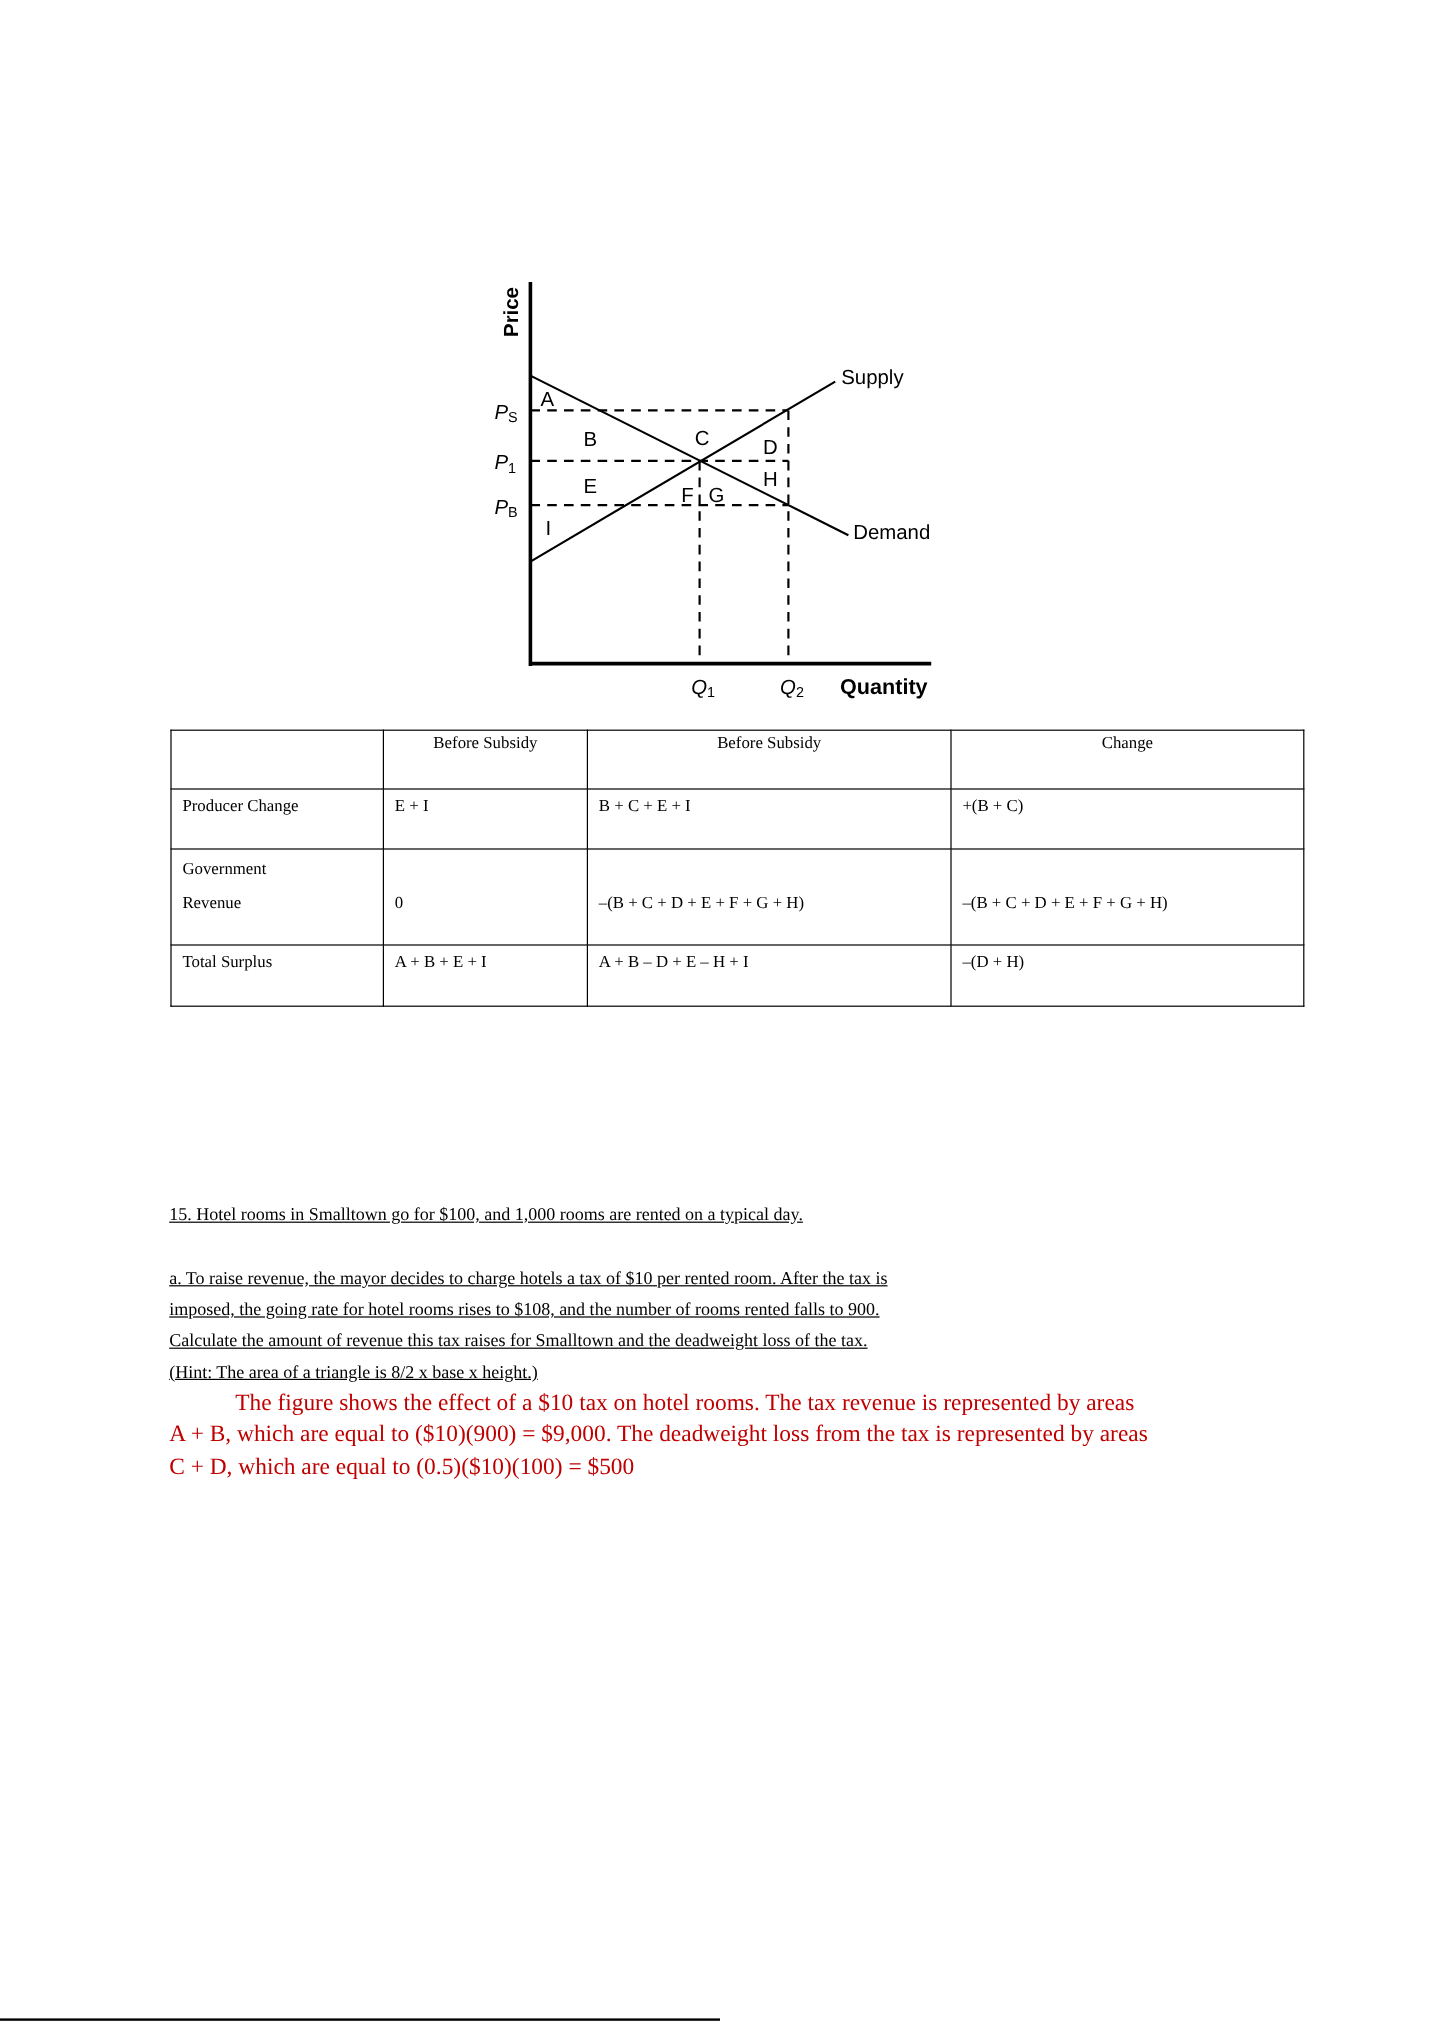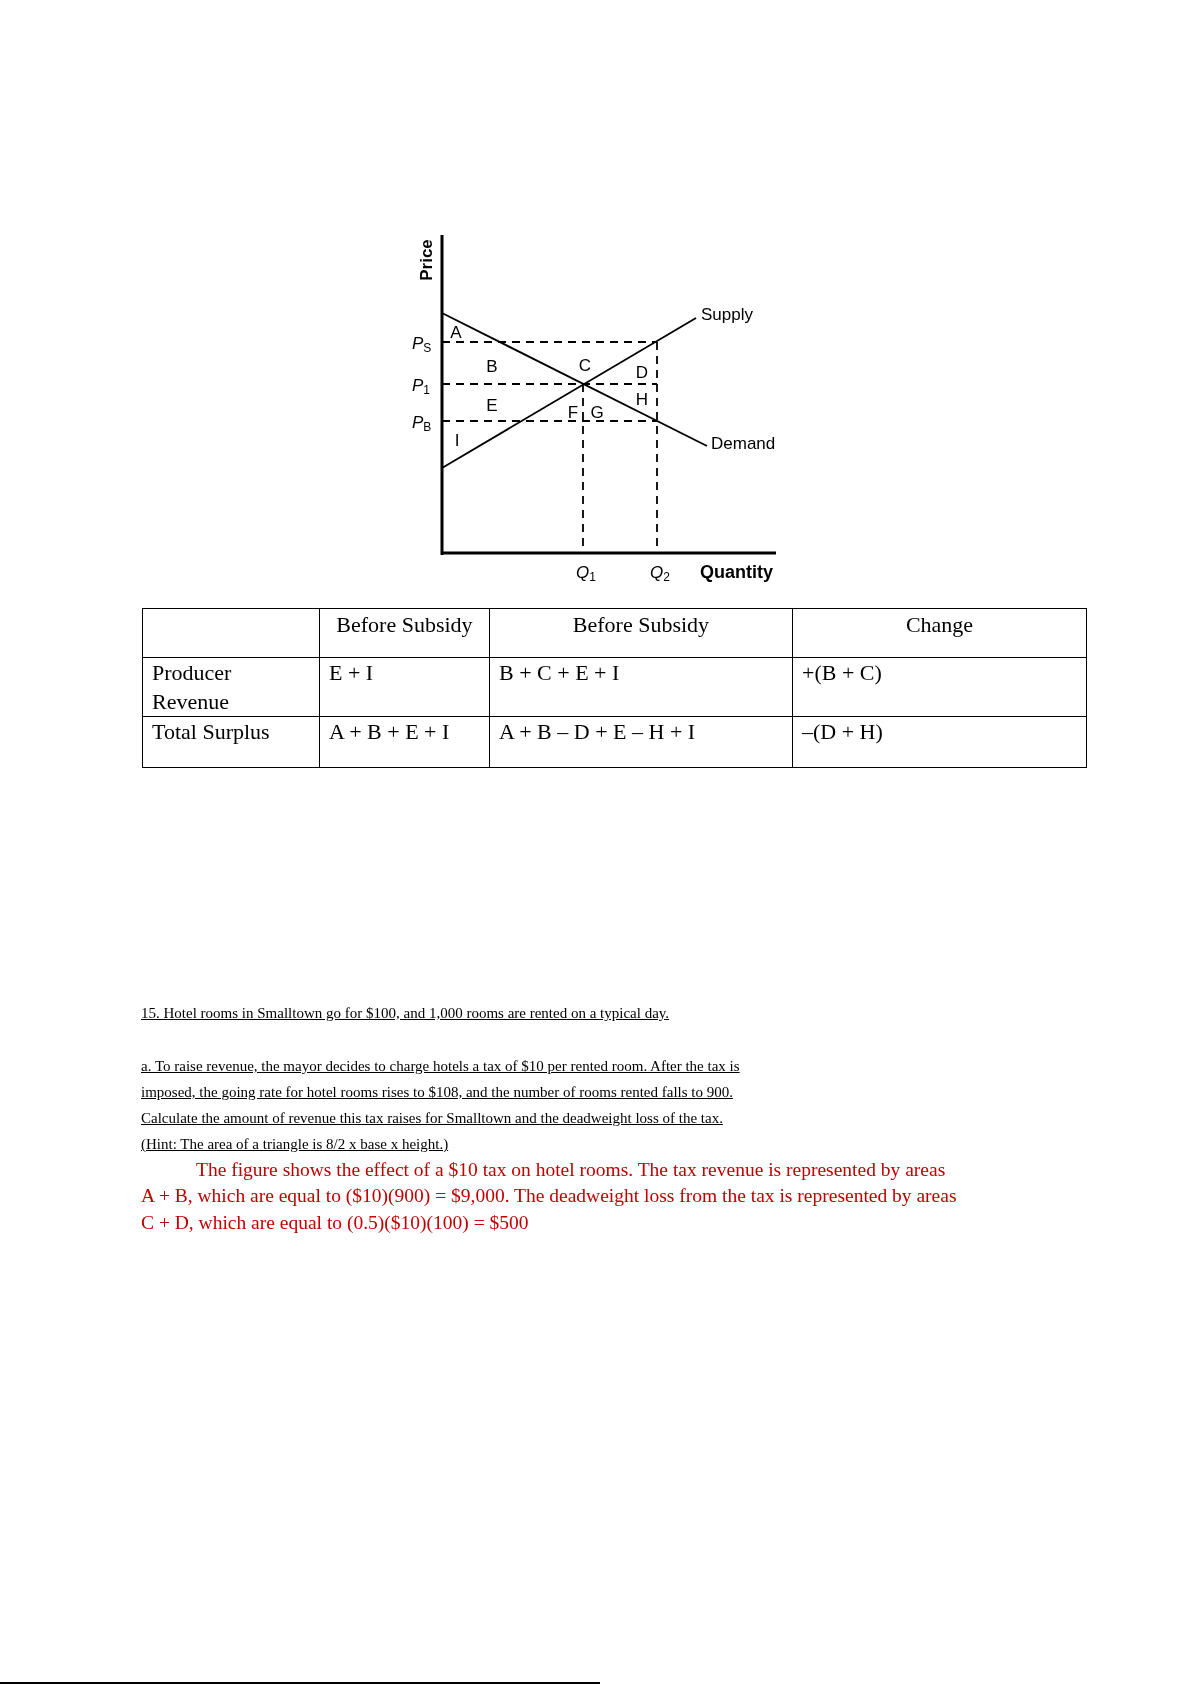--- a/index.html
+++ b/index.html
@@ -1,19 +1,19 @@
 <!DOCTYPE html>
 <html><head>
 <meta charset="utf-8">
 <style>
   html, body { margin:0; padding:0; background:#ffffff; }
   body { width:1191px; height:1685px; position:relative; overflow:hidden; font-family:"Liberation Serif", serif; color:#000; }
   #diagram { position:absolute; left:0; top:0; }
   .dlabel { font-family:"Liberation Sans", sans-serif; }
-  table.surplus { position:absolute; left:142px; top:608px; border-collapse:collapse; font-family:"Liberation Serif", serif; font-size:22px; }
+  table.surplus { position:absolute; left:142px; top:608px; border-collapse:collapse; font-family:"Liberation Serif", serif; font-size:14px; }
   table.surplus td { border:1.5px solid #000; vertical-align:top; padding:0 9px; }
   td.hdr { text-align:center; padding-top:3px !important; }
   .cell-text { line-height:29px; }
   .q-text { position:absolute; left:141px; font-size:15px; line-height:26px; white-space:nowrap;text-decoration:underline; }
   .answer { position:absolute; left:141px; font-size:19.5px; line-height:26.5px; color:#c00000; white-space:nowrap; }
   .bottom-rule { position:absolute; left:0; top:1682px; width:600px; height:2px; background:#000; }
 </style>
 </head>
 <body>
 
@@ -62,30 +62,44 @@
 <table class="surplus">
   <tbody>
       <tr style="height:49px;">
     <td class="hdr" style="width:158px;"></td>
     <td class="hdr" style="width:151px;">Before Subsidy</td>
     <td class="hdr" style="width:284px;">Before Subsidy</td>
     <td class="hdr" style="width:275px;">Change</td>
   </tr>
   <tr style="height:50px;">
     <td>
-          <div class="cell-text">Producer Revenue</div>
+          <div class="cell-text">Producer Change</div>
         </td>
     <td>
           <div class="cell-text">E + I</div>
         </td>
     <td>
           <div class="cell-text">B + C + E + I</div>
         </td>
     <td>
           <div class="cell-text">+(B + C)</div>
+        </td>
+  </tr>
+  <tr style="height:80px;">
+    <td>
+          <div class="cell-text" style="padding-top:2px;"><span>Government</span><br><span>Revenue</span></div>
+        </td>
+    <td>
+          <div class="cell-text" style="padding-top:31px;">0</div>
+        </td>
+    <td>
+          <div class="cell-text" style="padding-top:31px;">–(B + C + D + E + F + G + H)</div>
+        </td>
+    <td>
+          <div class="cell-text" style="padding-top:31px;">–(B + C + D + E + F + G + H)</div>
         </td>
   </tr>
   <tr style="height:51px;">
     <td>
           <div class="cell-text">Total Surplus</div>
         </td>
     <td>
           <div class="cell-text">A + B + E + I</div>
         </td>
     <td>

